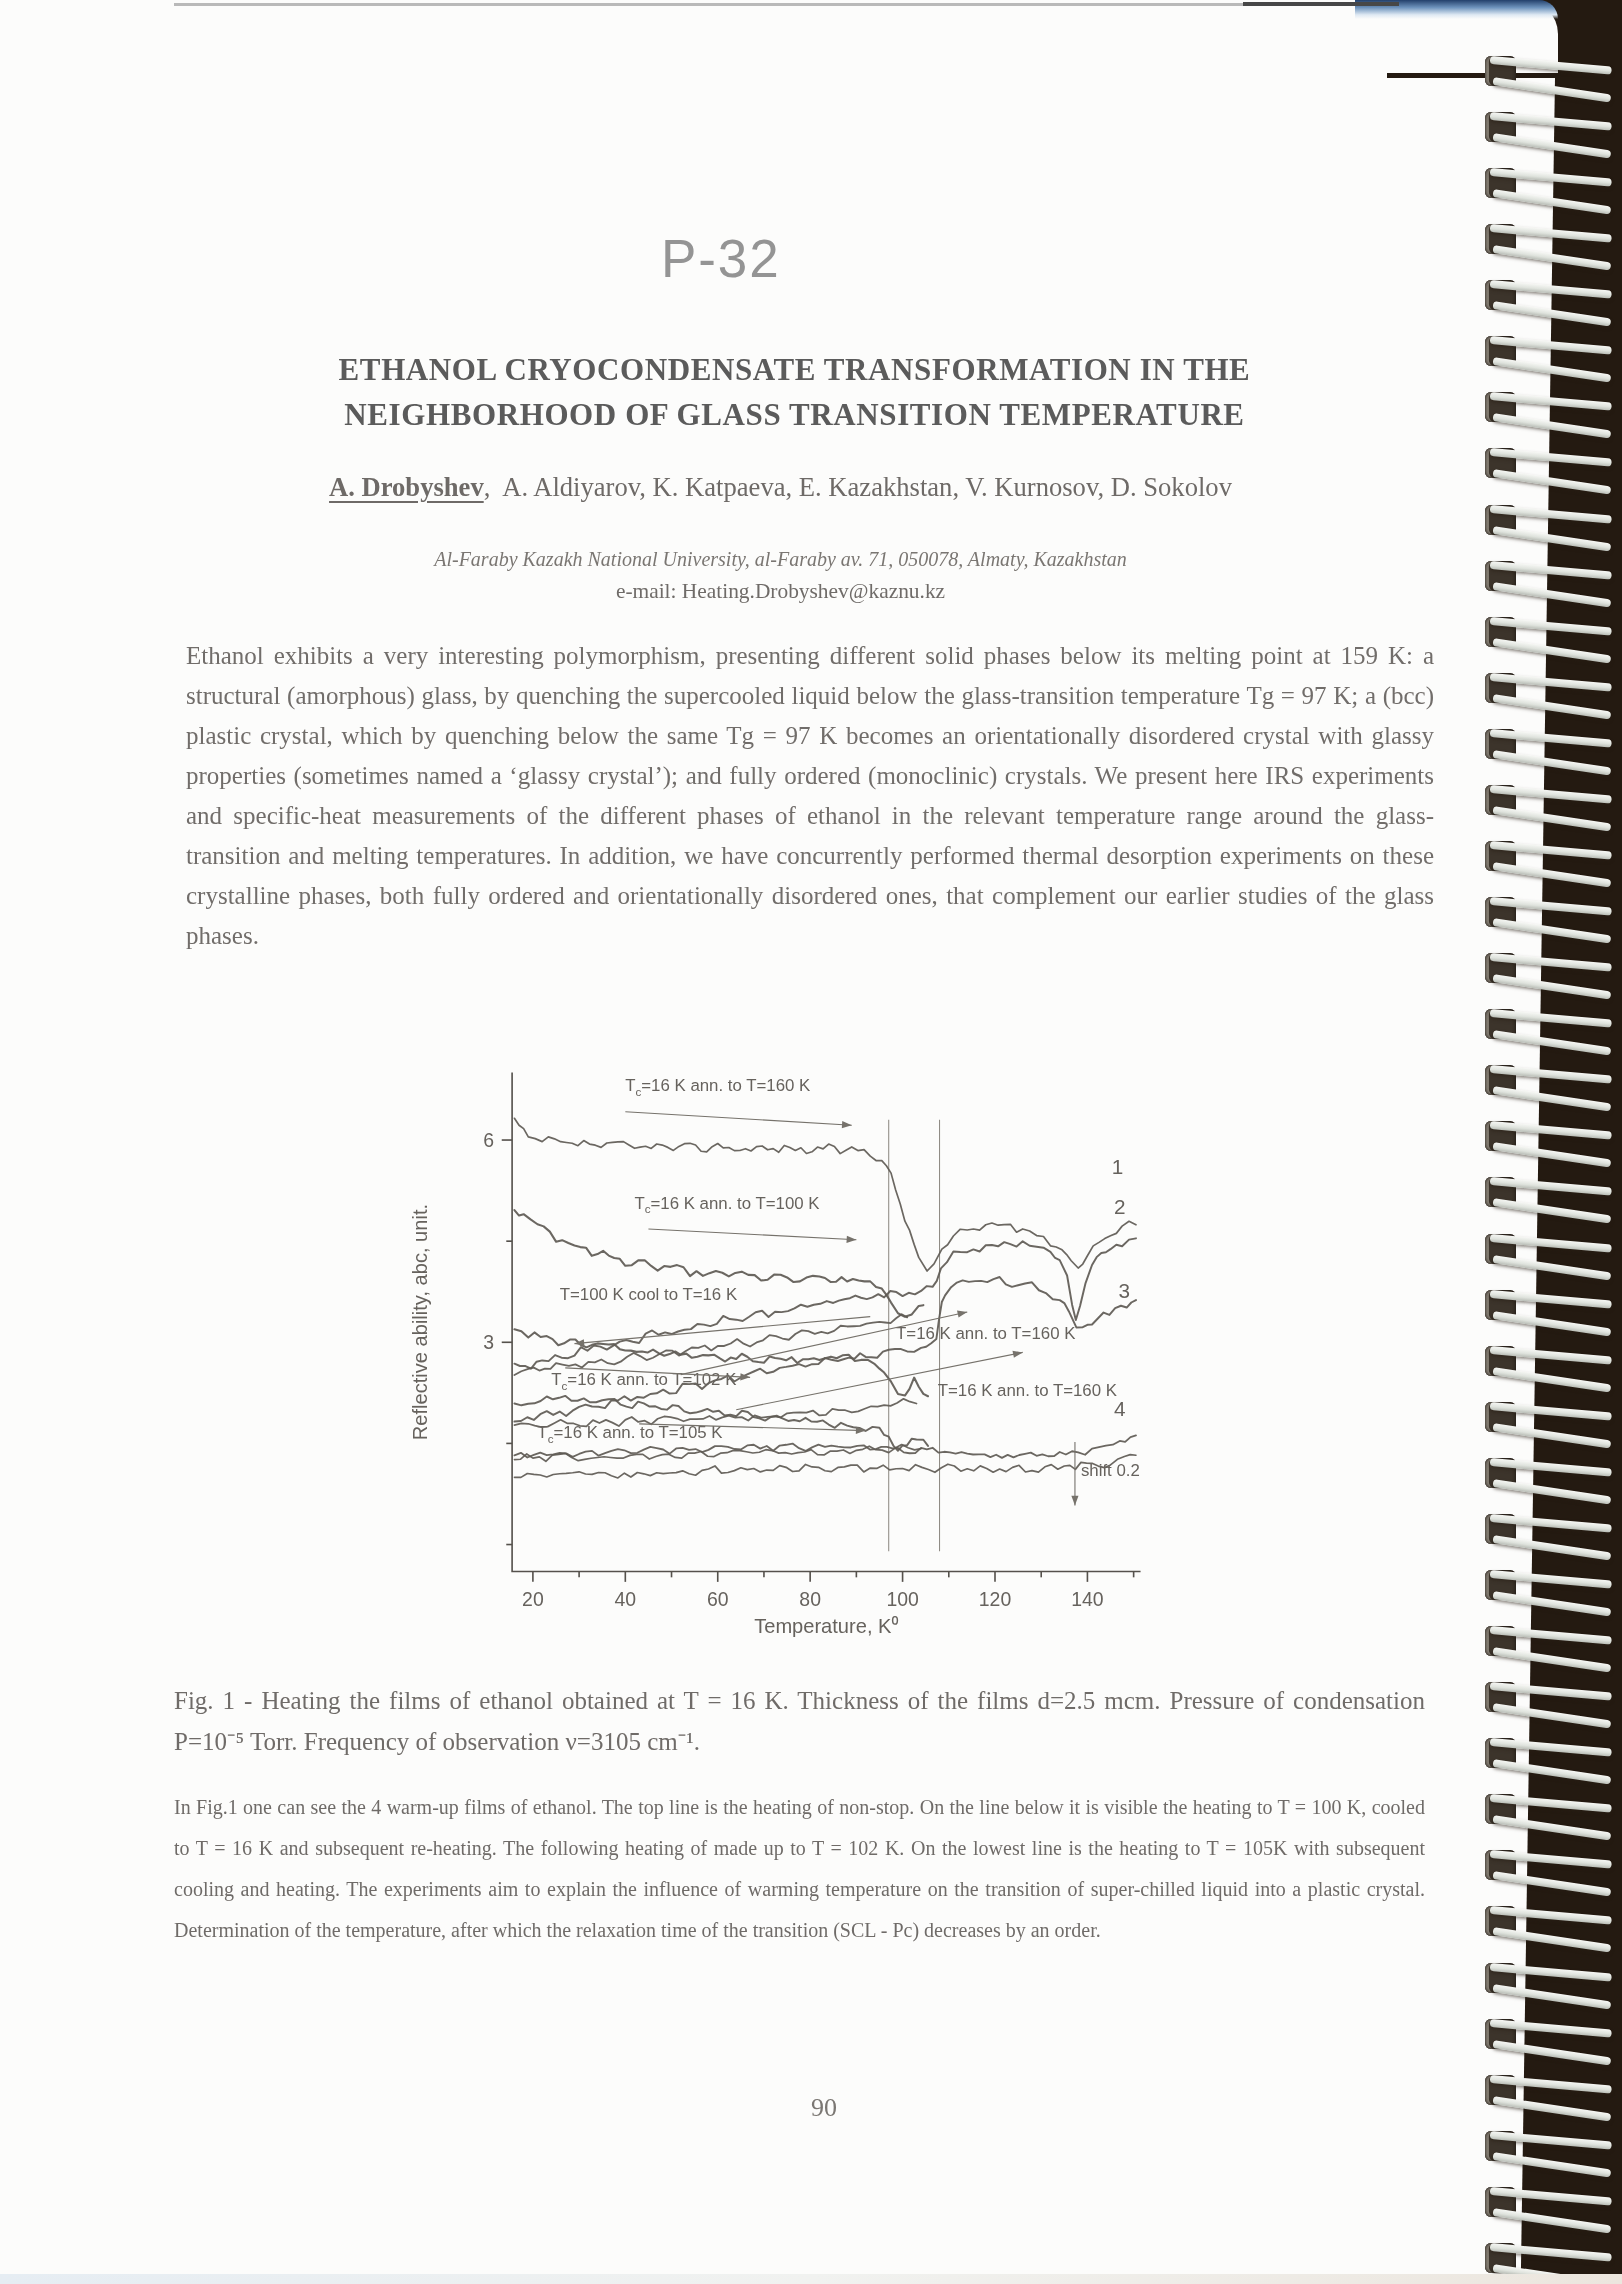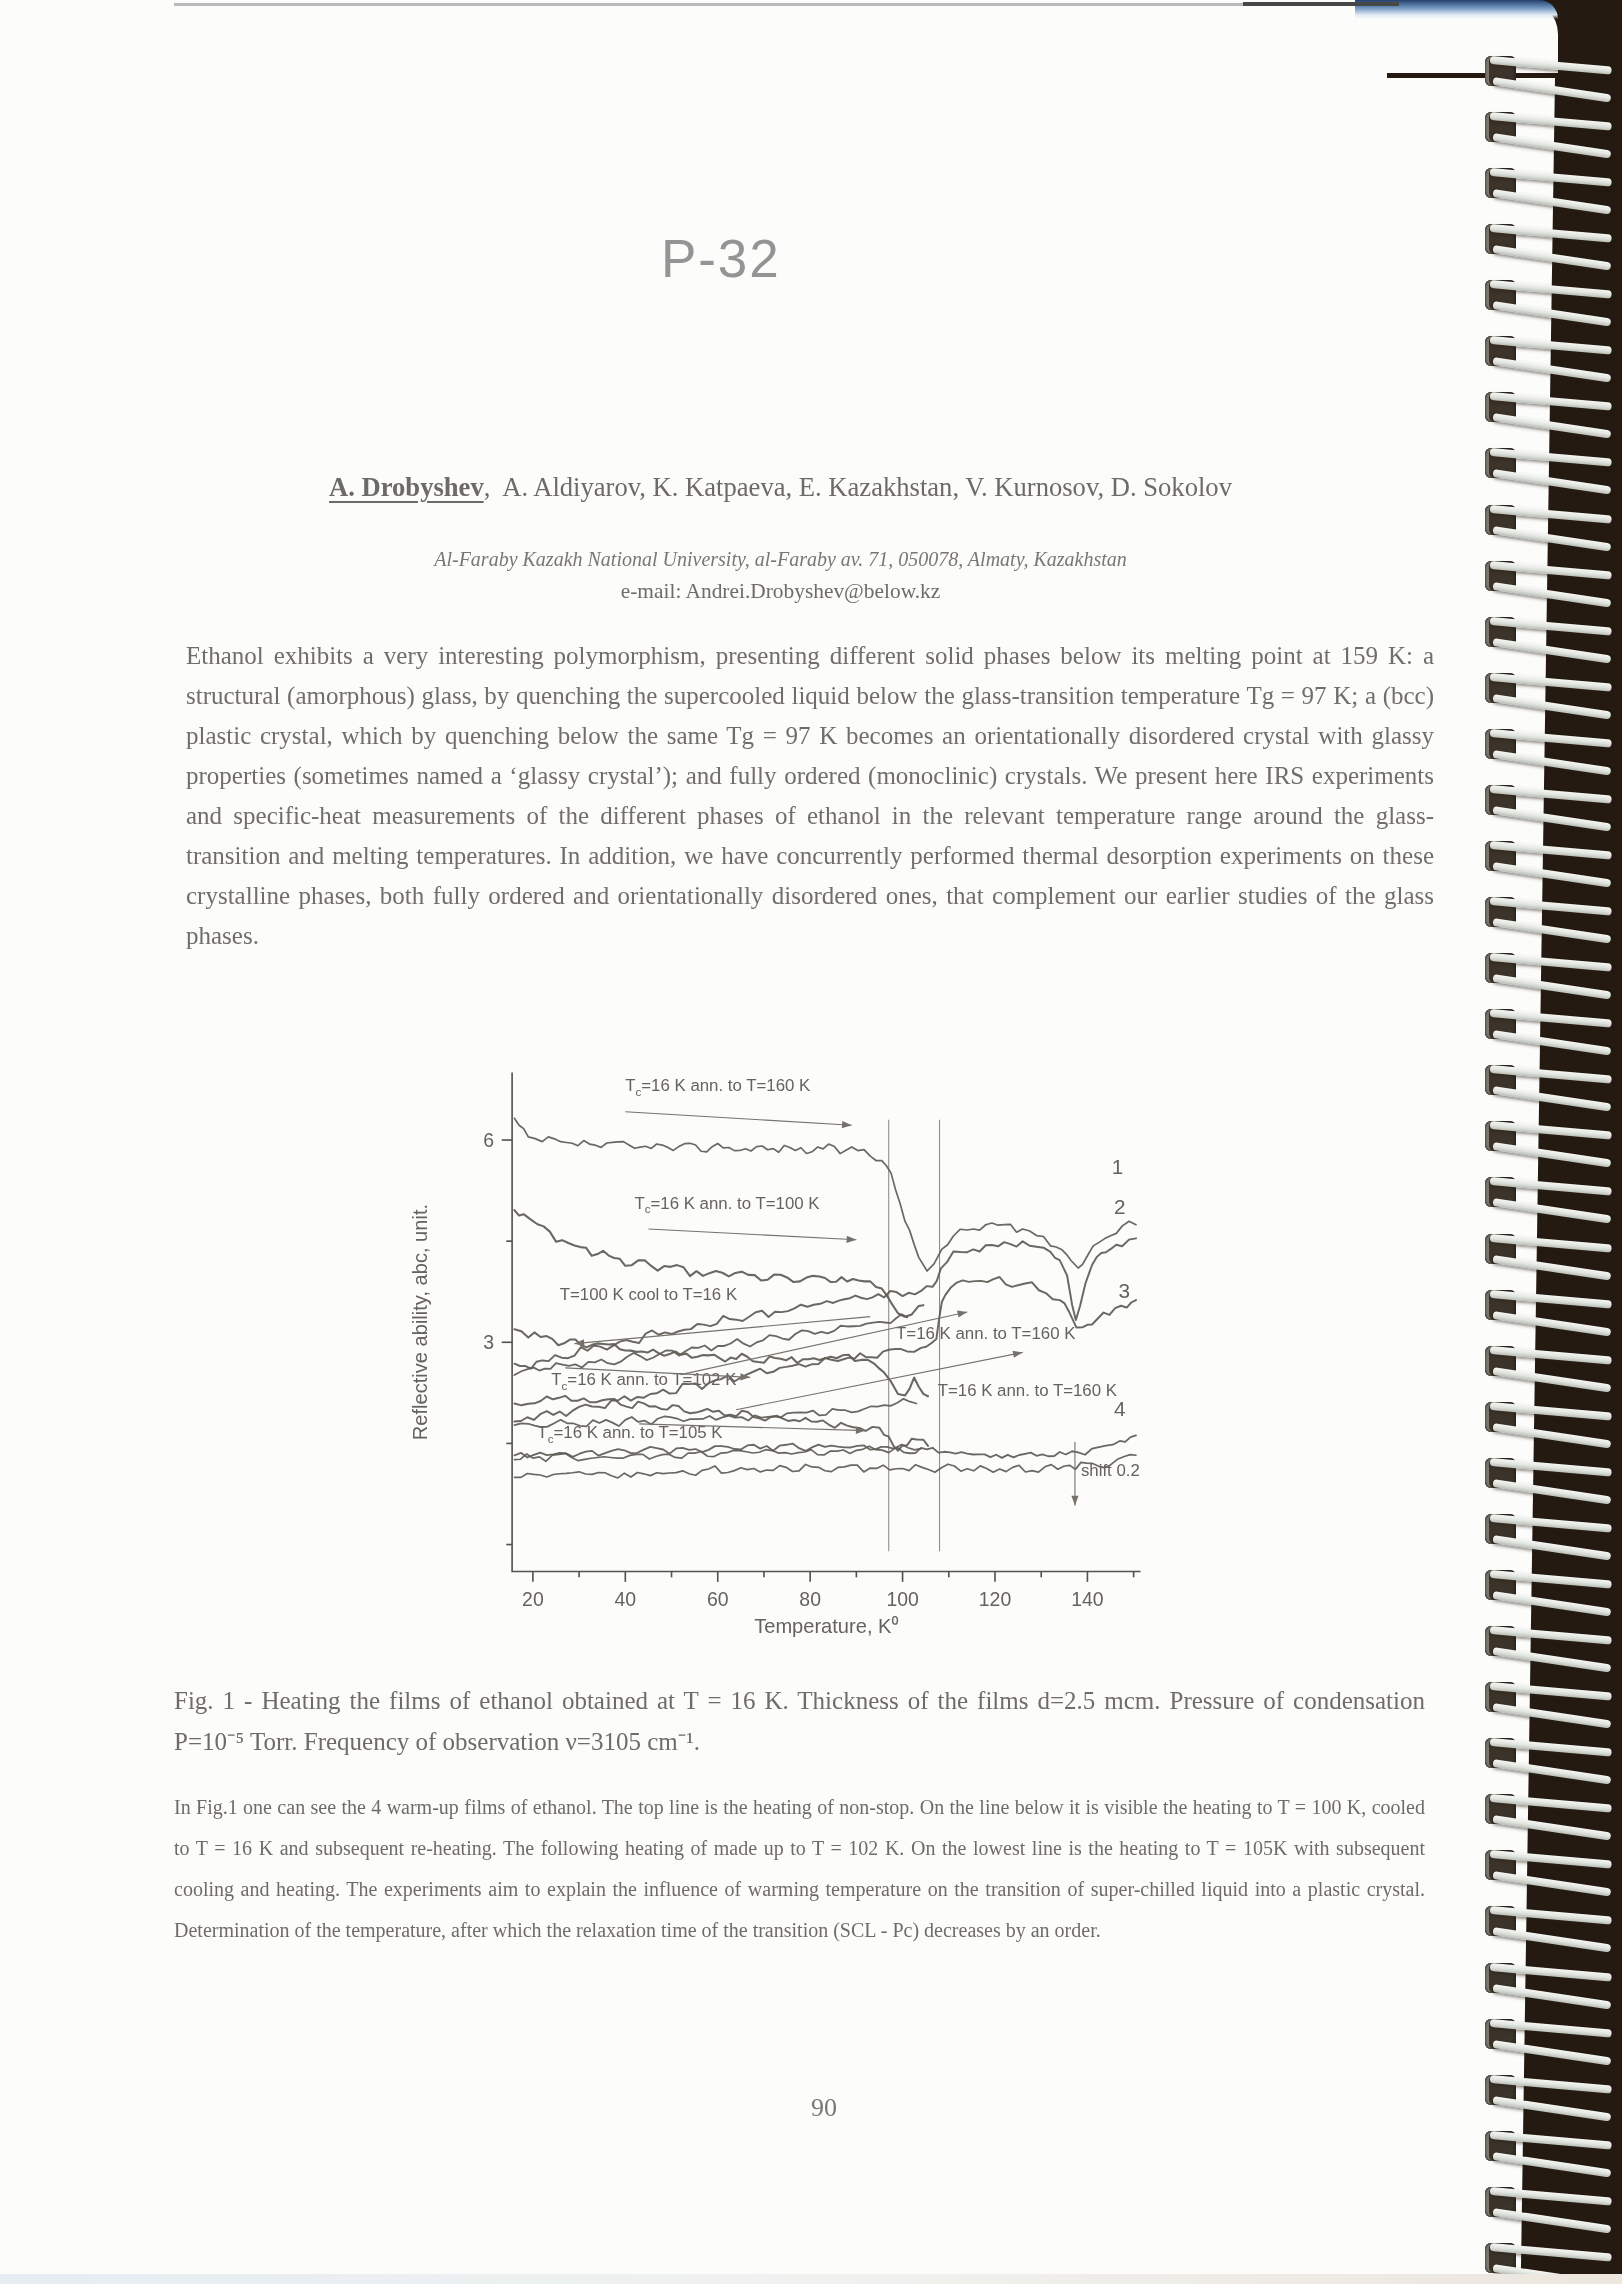--- a/index.html
+++ b/index.html
@@ -68,23 +68,24 @@
   <div class="dark-strip"></div>
   <div class="corner-dark"></div>
   <div class="page-corner">
     <div class="page-corner-edge"></div>
   </div>
   <div class="top-scan-line"></div>
   <div class="top-scan-line2"></div>
   <div class="bottom-strip"></div>
 
   <div class="paper-code">P-32</div>
+  <h1 class="title">ETHANOL CRYOCONDENSATE TRANSFORMATION IN THE NEIGHBORHOOD OF GLASS TRANSITION TEMPERATURE</h1>
   <div class="authors"><span class="u">A. Drobyshev</span><span>,  A. Aldiyarov, K. Katpaeva, E. Kazakhstan, V. Kurnosov, D. Sokolov</span></div>
   <div class="affiliation">Al-Faraby Kazakh National University, al-Faraby av. 71, 050078, Almaty, Kazakhstan</div>
-  <div class="email">e-mail: Andrei.Drobyshev@below.kz</div>
+  <div class="email">e-mail: Heating.Drobyshev@kaznu.kz</div>
 
   <p class="abstract">Ethanol exhibits a very interesting polymorphism, presenting different solid phases below its melting point at 159 K: a structural (amorphous) glass, by quenching the supercooled liquid below the glass-transition temperature Tg = 97 K; a (bcc) plastic crystal, which by quenching below the same Tg = 97 K becomes an orientationally disordered crystal with glassy properties (sometimes named a ‘glassy crystal’); and fully ordered (monoclinic) crystals. We present here IRS experiments and specific-heat measurements of the different phases of ethanol in the relevant temperature range around the glass-transition and melting temperatures. In addition, we have concurrently performed thermal desorption experiments on these crystalline phases, both fully ordered and orientationally disordered ones, that complement our earlier studies of the glass phases.</p>
 
   <svg class="figure" viewBox="0 0 1190 980" xmlns="http://www.w3.org/2000/svg">
       <path d="M190 75 L190 845 L1160 845" class="axis"></path>
       <line x1="222.09558823529412" x2="222.09558823529412" y1="845" y2="861" class="axis"></line>
       <text x="222.09558823529412" y="899" text-anchor="middle" class="tick">20</text>
       <line x1="364.74264705882354" x2="364.74264705882354" y1="845" y2="861" class="axis"></line>
       <text x="364.74264705882354" y="899" text-anchor="middle" class="tick">40</text>
       <line x1="507.3897058823529" x2="507.3897058823529" y1="845" y2="861" class="axis"></line>

